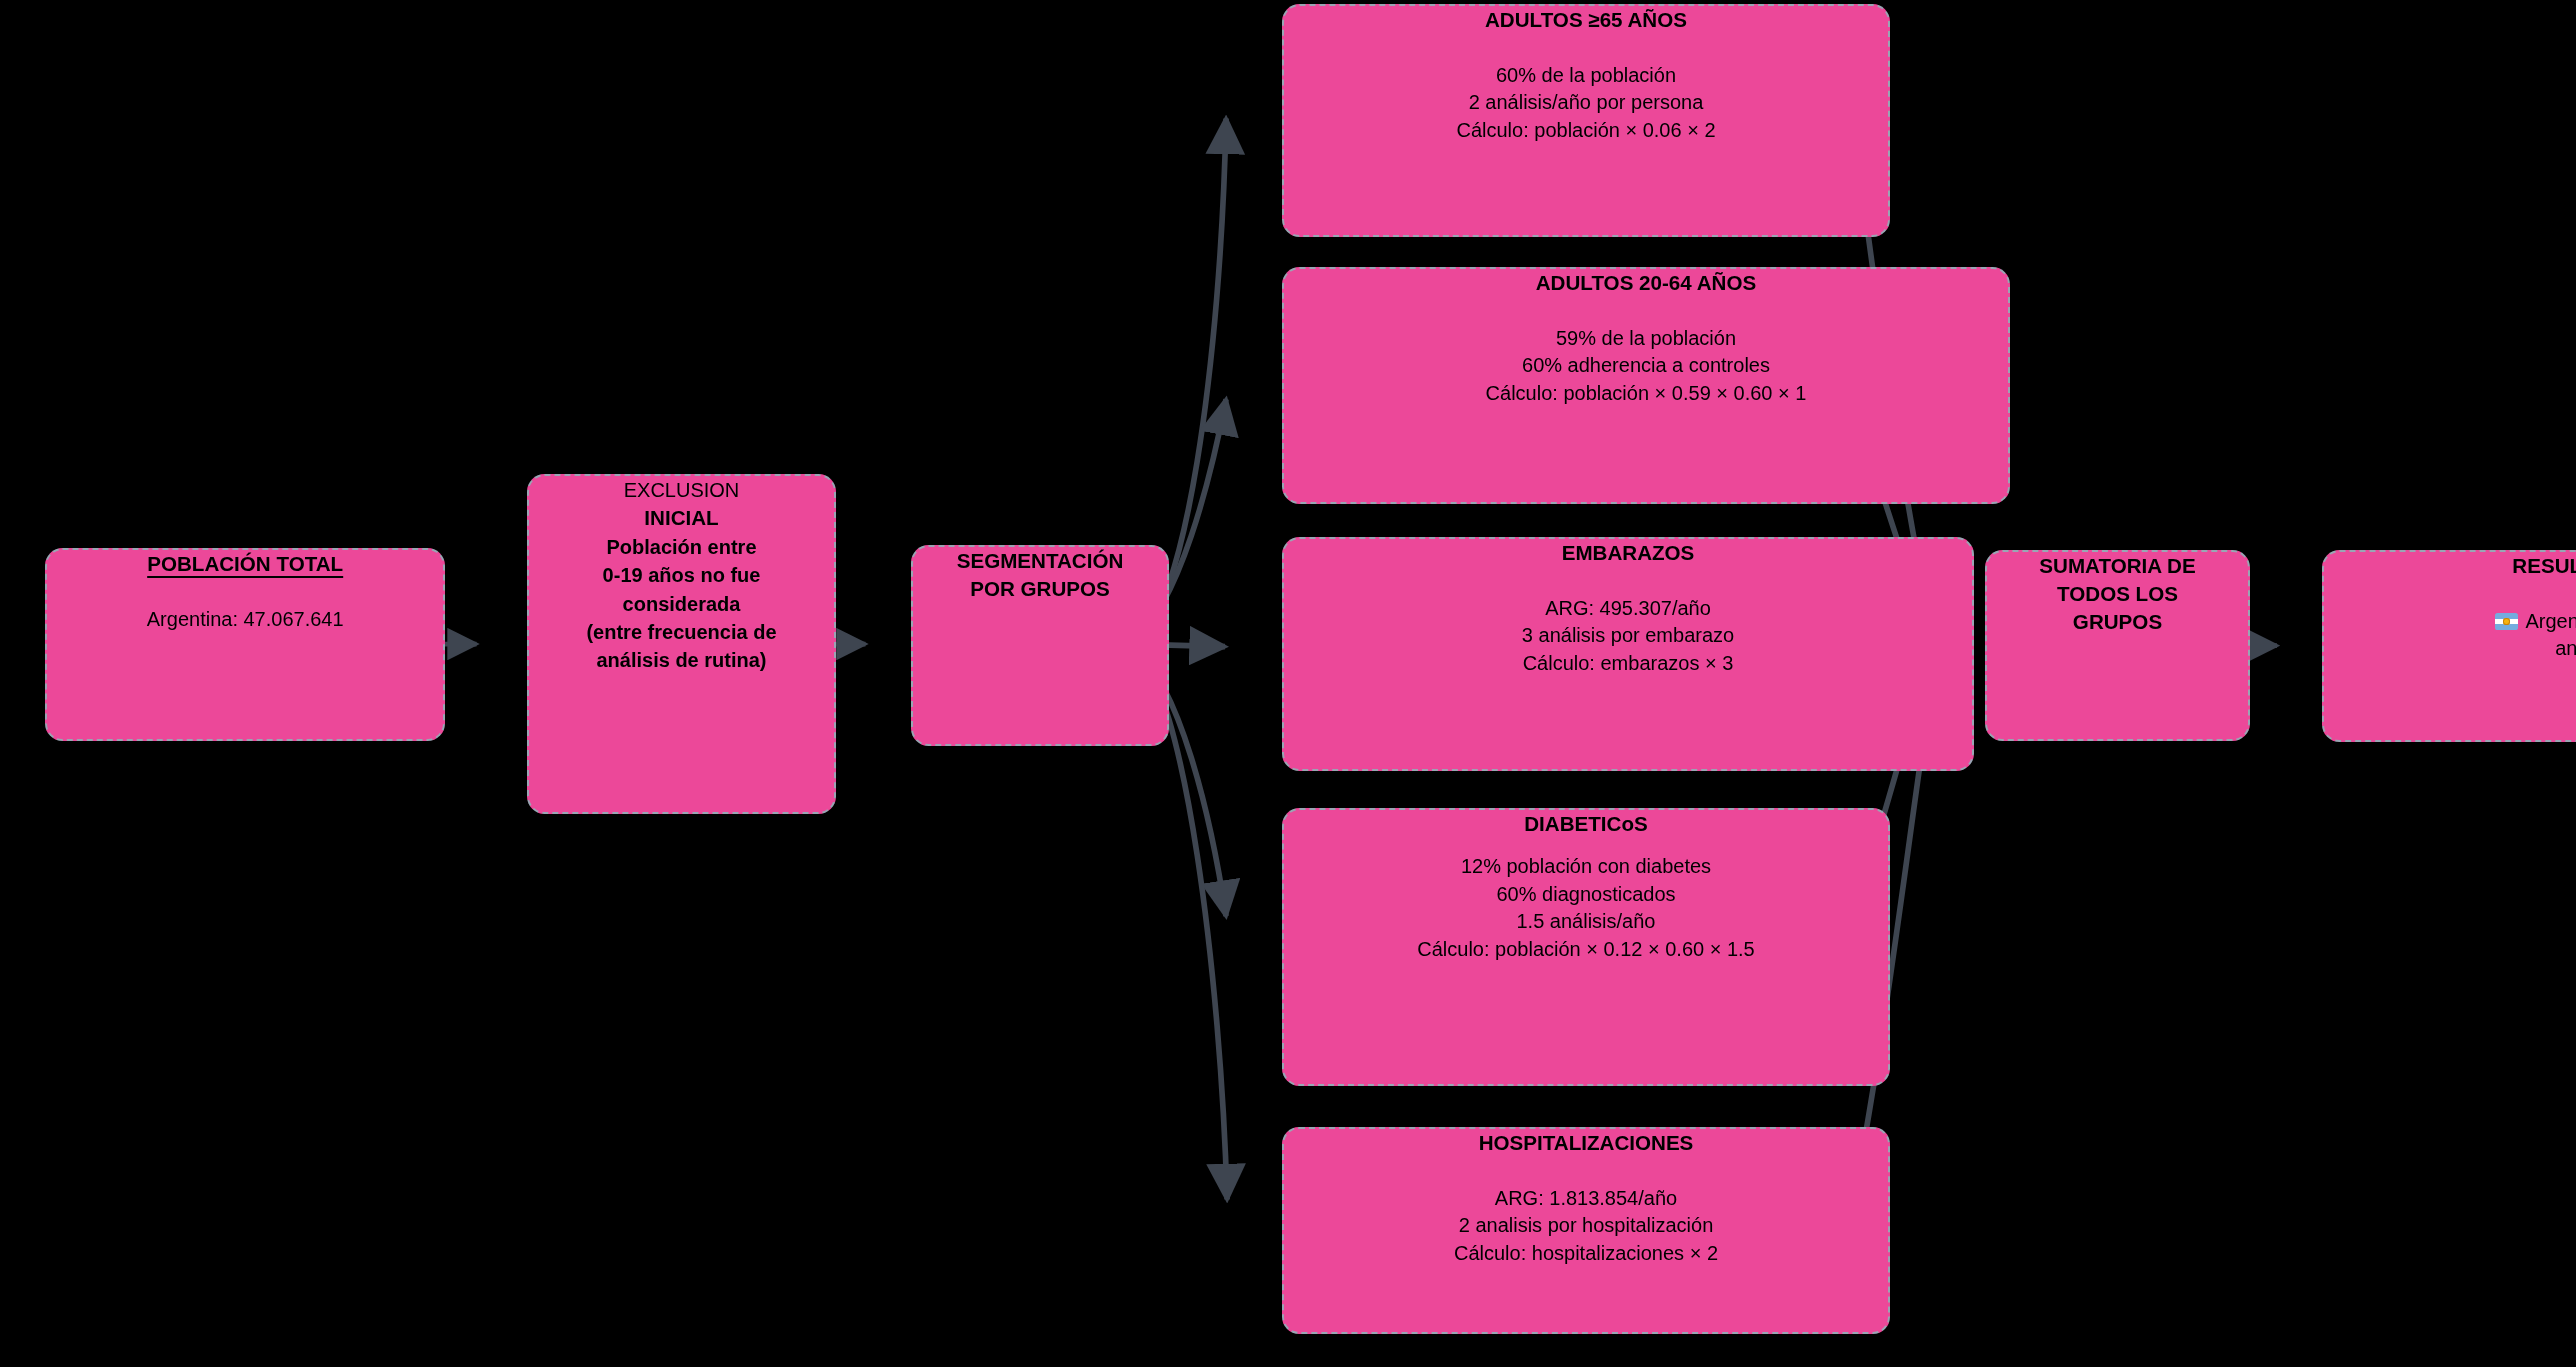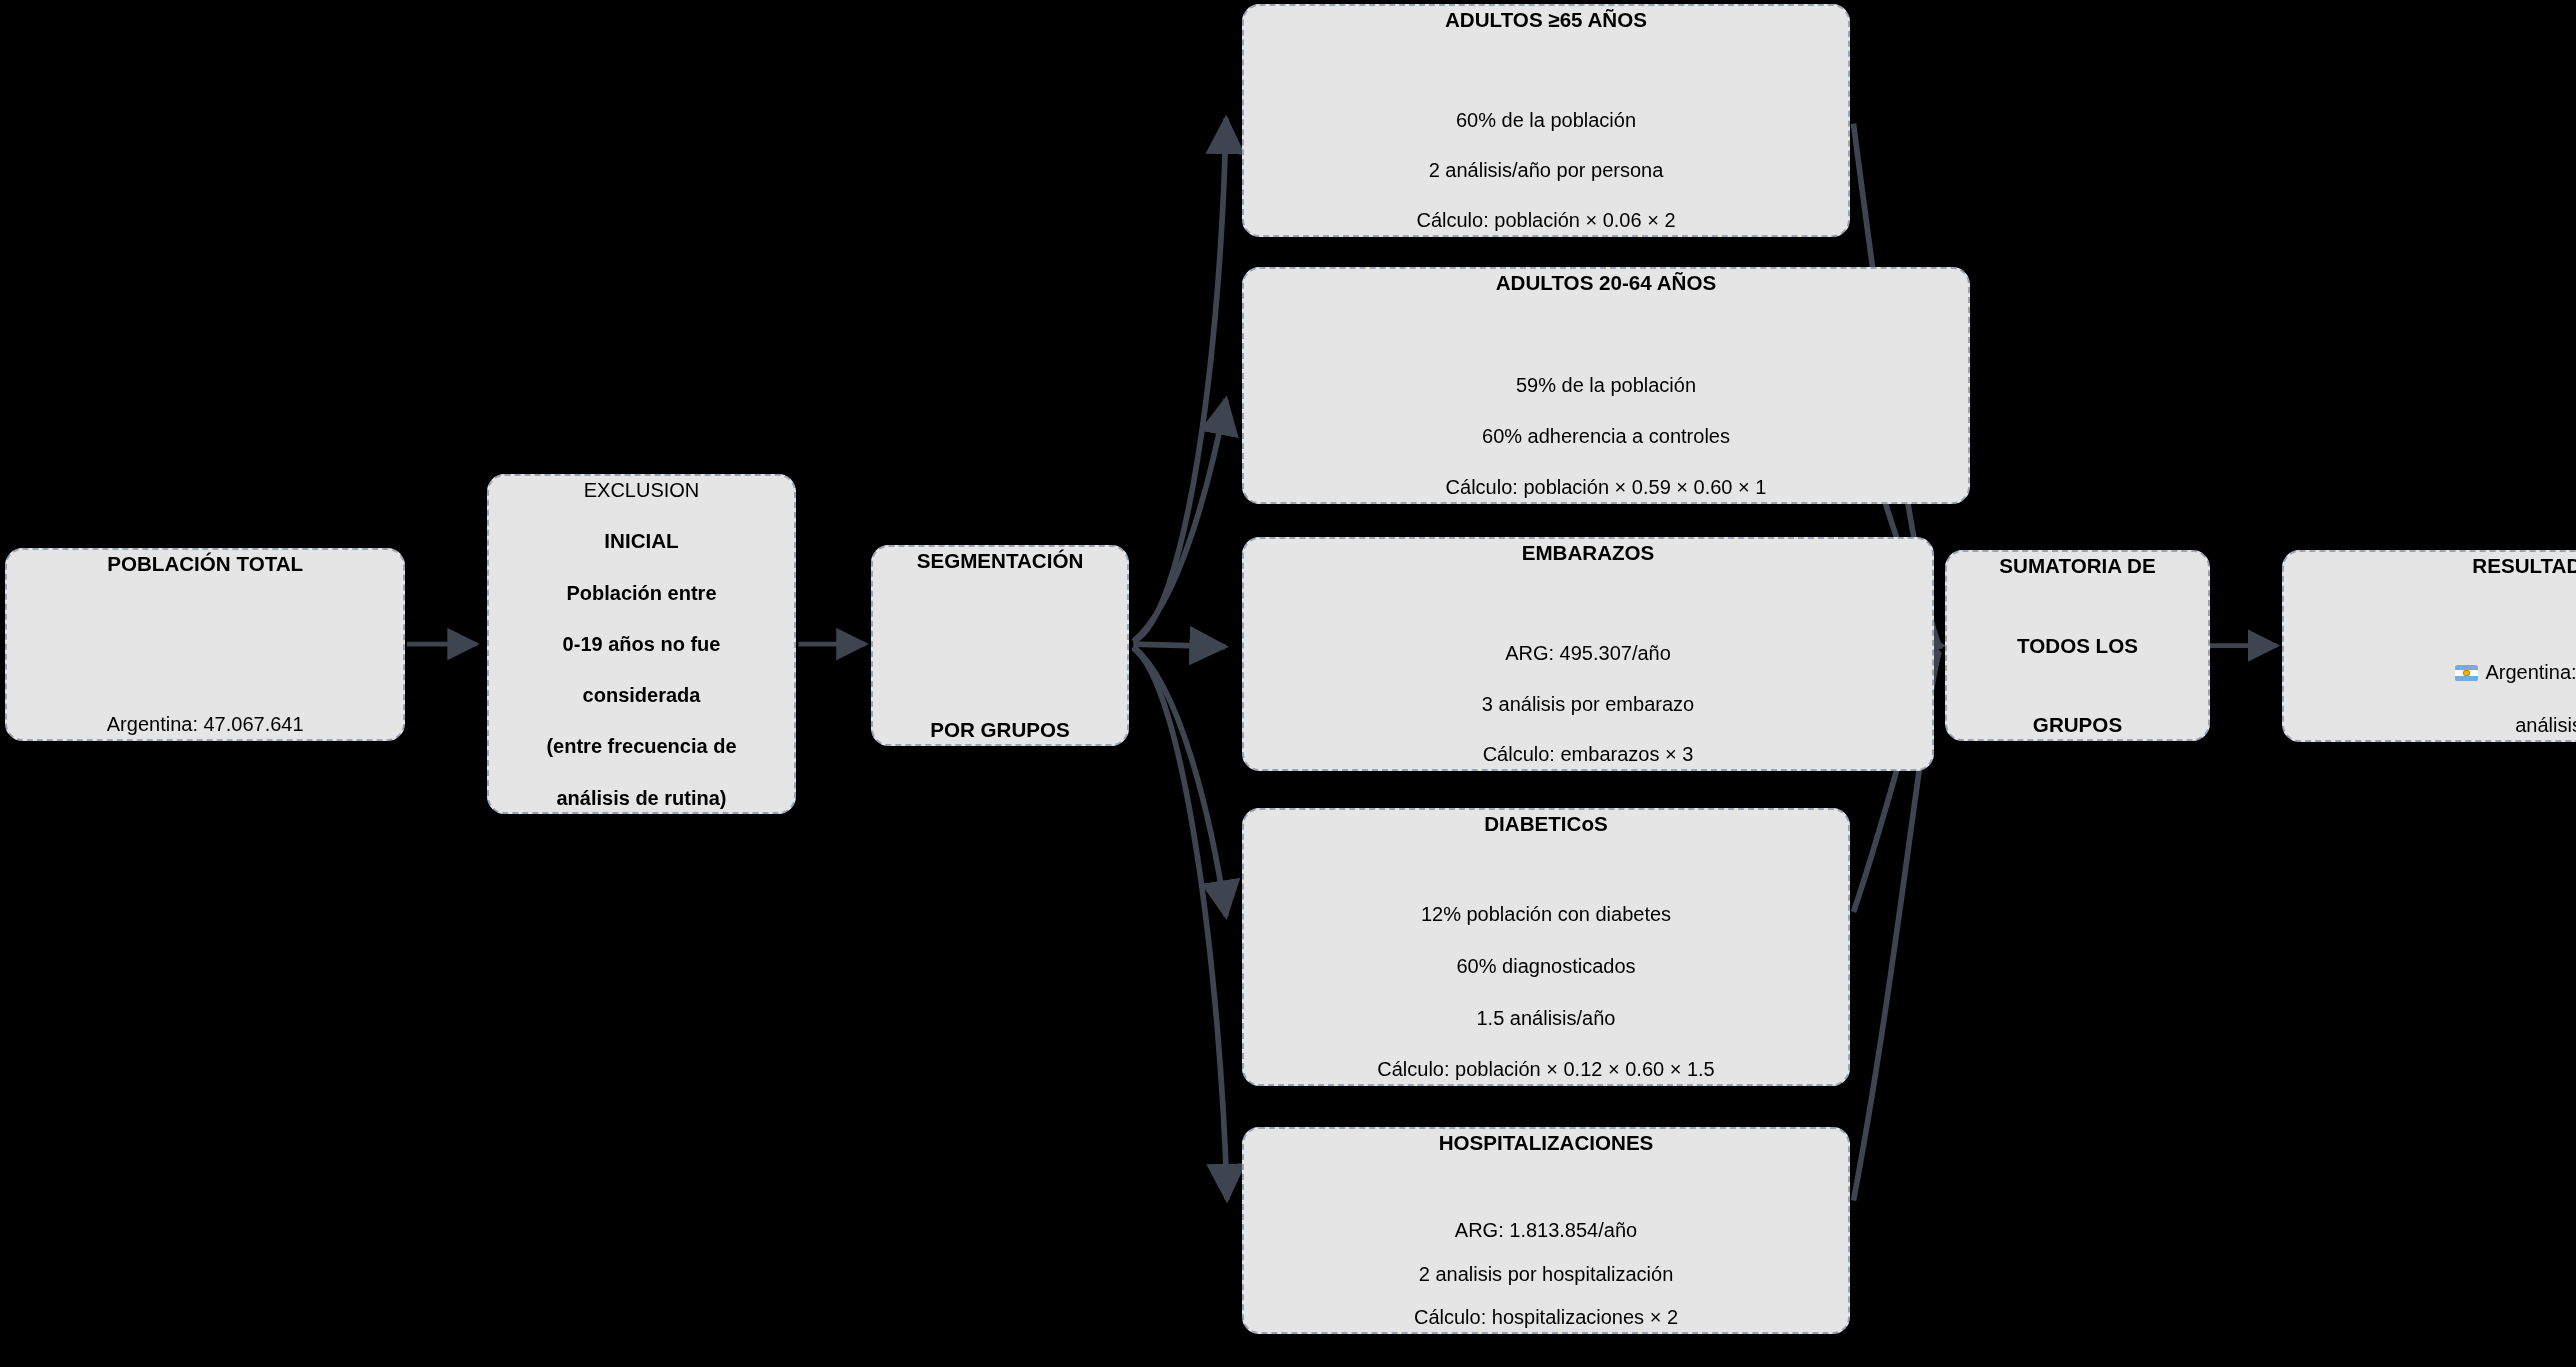--- a/index.html
+++ b/index.html
@@ -3,33 +3,34 @@
 <meta charset="utf-8">
 <style>
   html,body{margin:0;padding:0;background:#000;}
   body{width:2857px;height:1368px;position:relative;overflow:hidden;
        font-family:"Liberation Sans","DejaVu Sans",sans-serif;}
   #canvas{position:absolute;left:0;top:0;width:2857px;height:1368px;}
   svg.edges{position:absolute;left:0;top:0;width:2857px;height:1368px;overflow:visible;}
   .node{
     position:absolute;
     box-sizing:border-box;
-    background:#e5e5e5;
+    background:#ec4899;
     border:2.6px dashed #9aa5b4;
     border-radius:17.5px;
     display:flex;
     flex-direction:column;
     align-items:center;
-    justify-content:space-between;
+    justify-content:flex-start;
     text-align:center;
     color:#000;
     z-index:3;
+    margin-left:40px;
   }
   .ttl{font-weight:bold;font-size:20.6px;line-height:1.35;}
-  .ttl.ul{text-underline-offset:5.2px;}
+  .ttl.ul{text-decoration:underline;text-underline-offset:5.2px;}
   .body-line{font-weight:normal;font-size:20px;line-height:1.38;white-space:nowrap;}
   .gap{height:28px;}
   .gap-sm{height:15.5px;}
   .reg{font-weight:normal;font-size:20px;line-height:1.4;}
   .bold{font-weight:bold;font-size:20.6px;line-height:1.4;}
   .wrapline{font-weight:bold;font-size:20px;line-height:1.42;}
   .flagline{display:flex;align-items:center;justify-content:center;gap:7.2px;}
   .flag{
     display:inline-block;width:23px;height:16.5px;border-radius:2.6px;
     background:linear-gradient(to bottom,#74acdf 0 33.4%,#ffffff 33.4% 66.6%,#74acdf 66.6% 100%);

